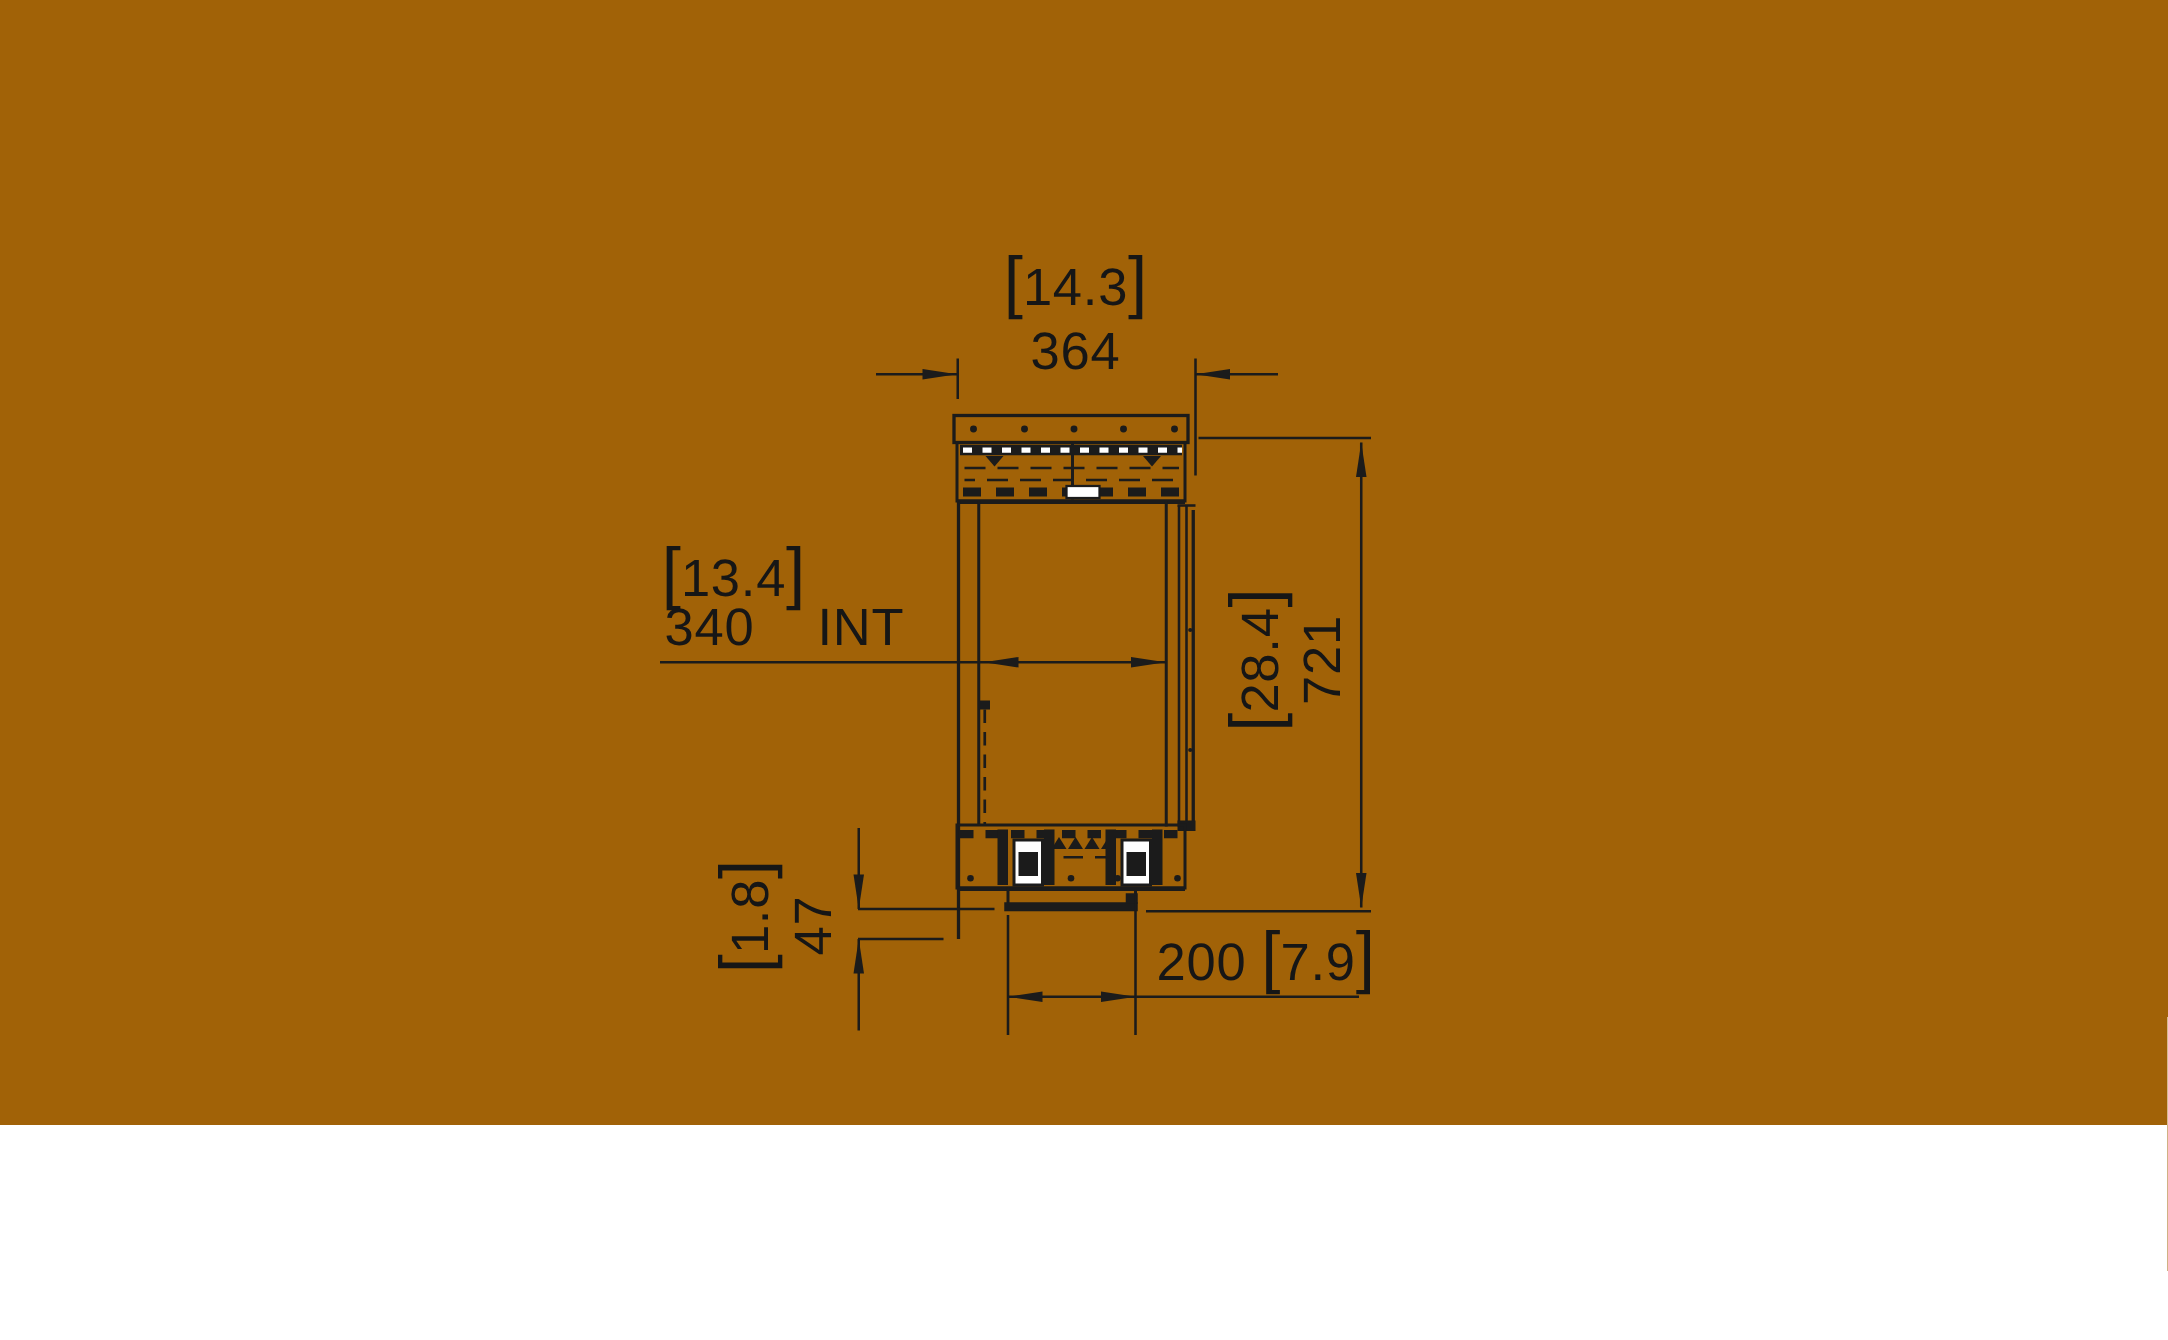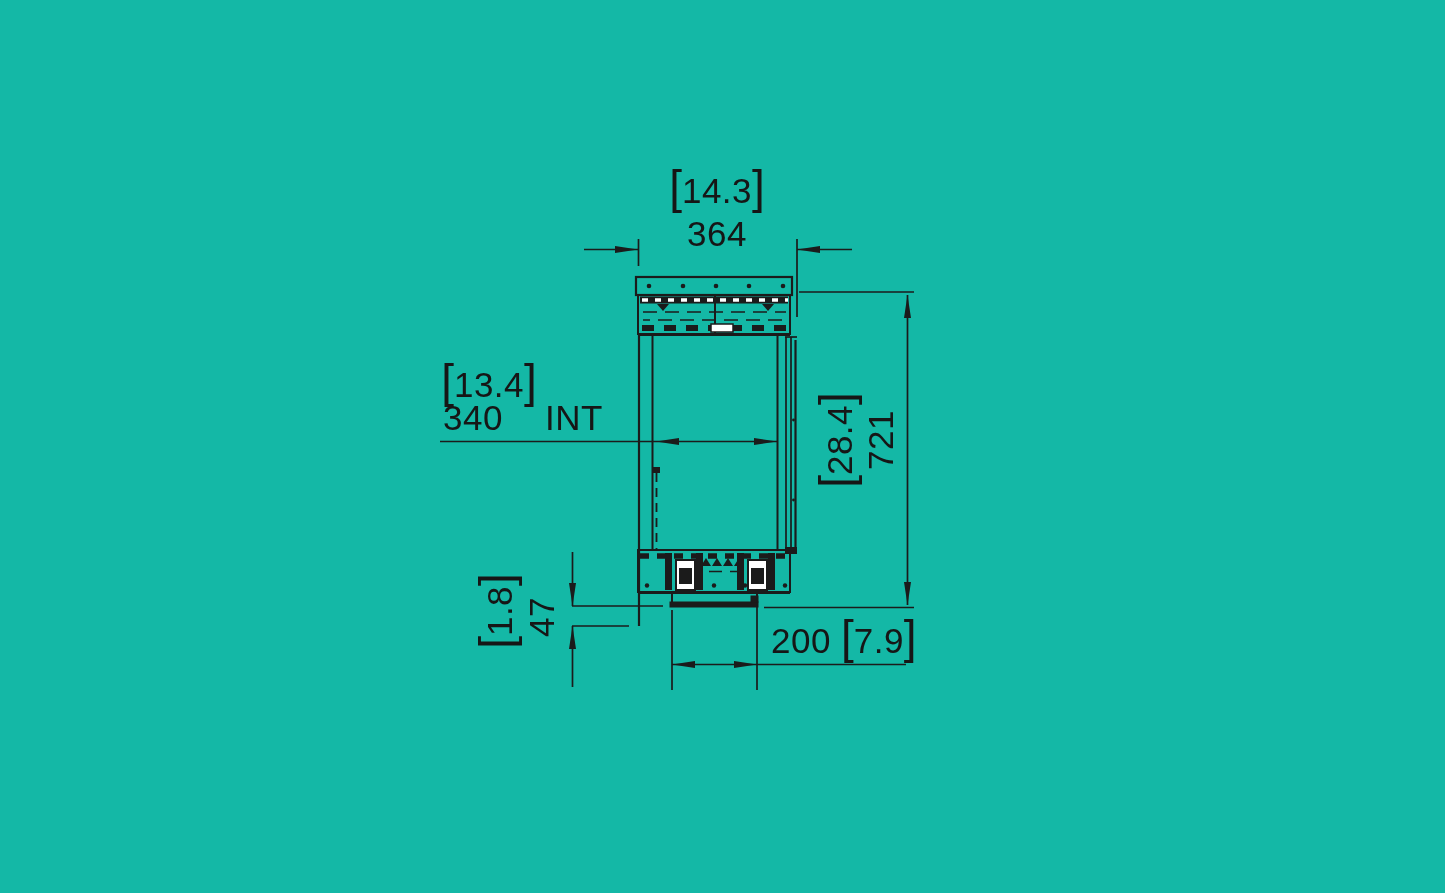--- a/index.html
+++ b/index.html
@@ -1,16 +1,16 @@
 <!DOCTYPE html>
 <html><head>
 <meta charset="utf-8">
 <style>
   html,body{margin:0;padding:0;background:#ffffff;}
-  .canvas{position:relative;width:1445px;height:893px;background:#14b8a6;overflow:hidden;}
+  .canvas{position:relative;width:1445px;height:750px;background:#a16207;overflow:hidden;}
   svg{display:block;}
   .dim-text{font-family:"Liberation Sans",sans-serif;font-size:35px;fill:#161616;letter-spacing:0.5px;}
   .bracket{font-size:46px;letter-spacing:0px;}
   .ln{stroke:#1b1b1b;fill:none;}
   .fill{fill:#1b1b1b;stroke:none;}
   .whitefill{fill:#ffffff;}
 </style>
 </head>
 <body>
 

